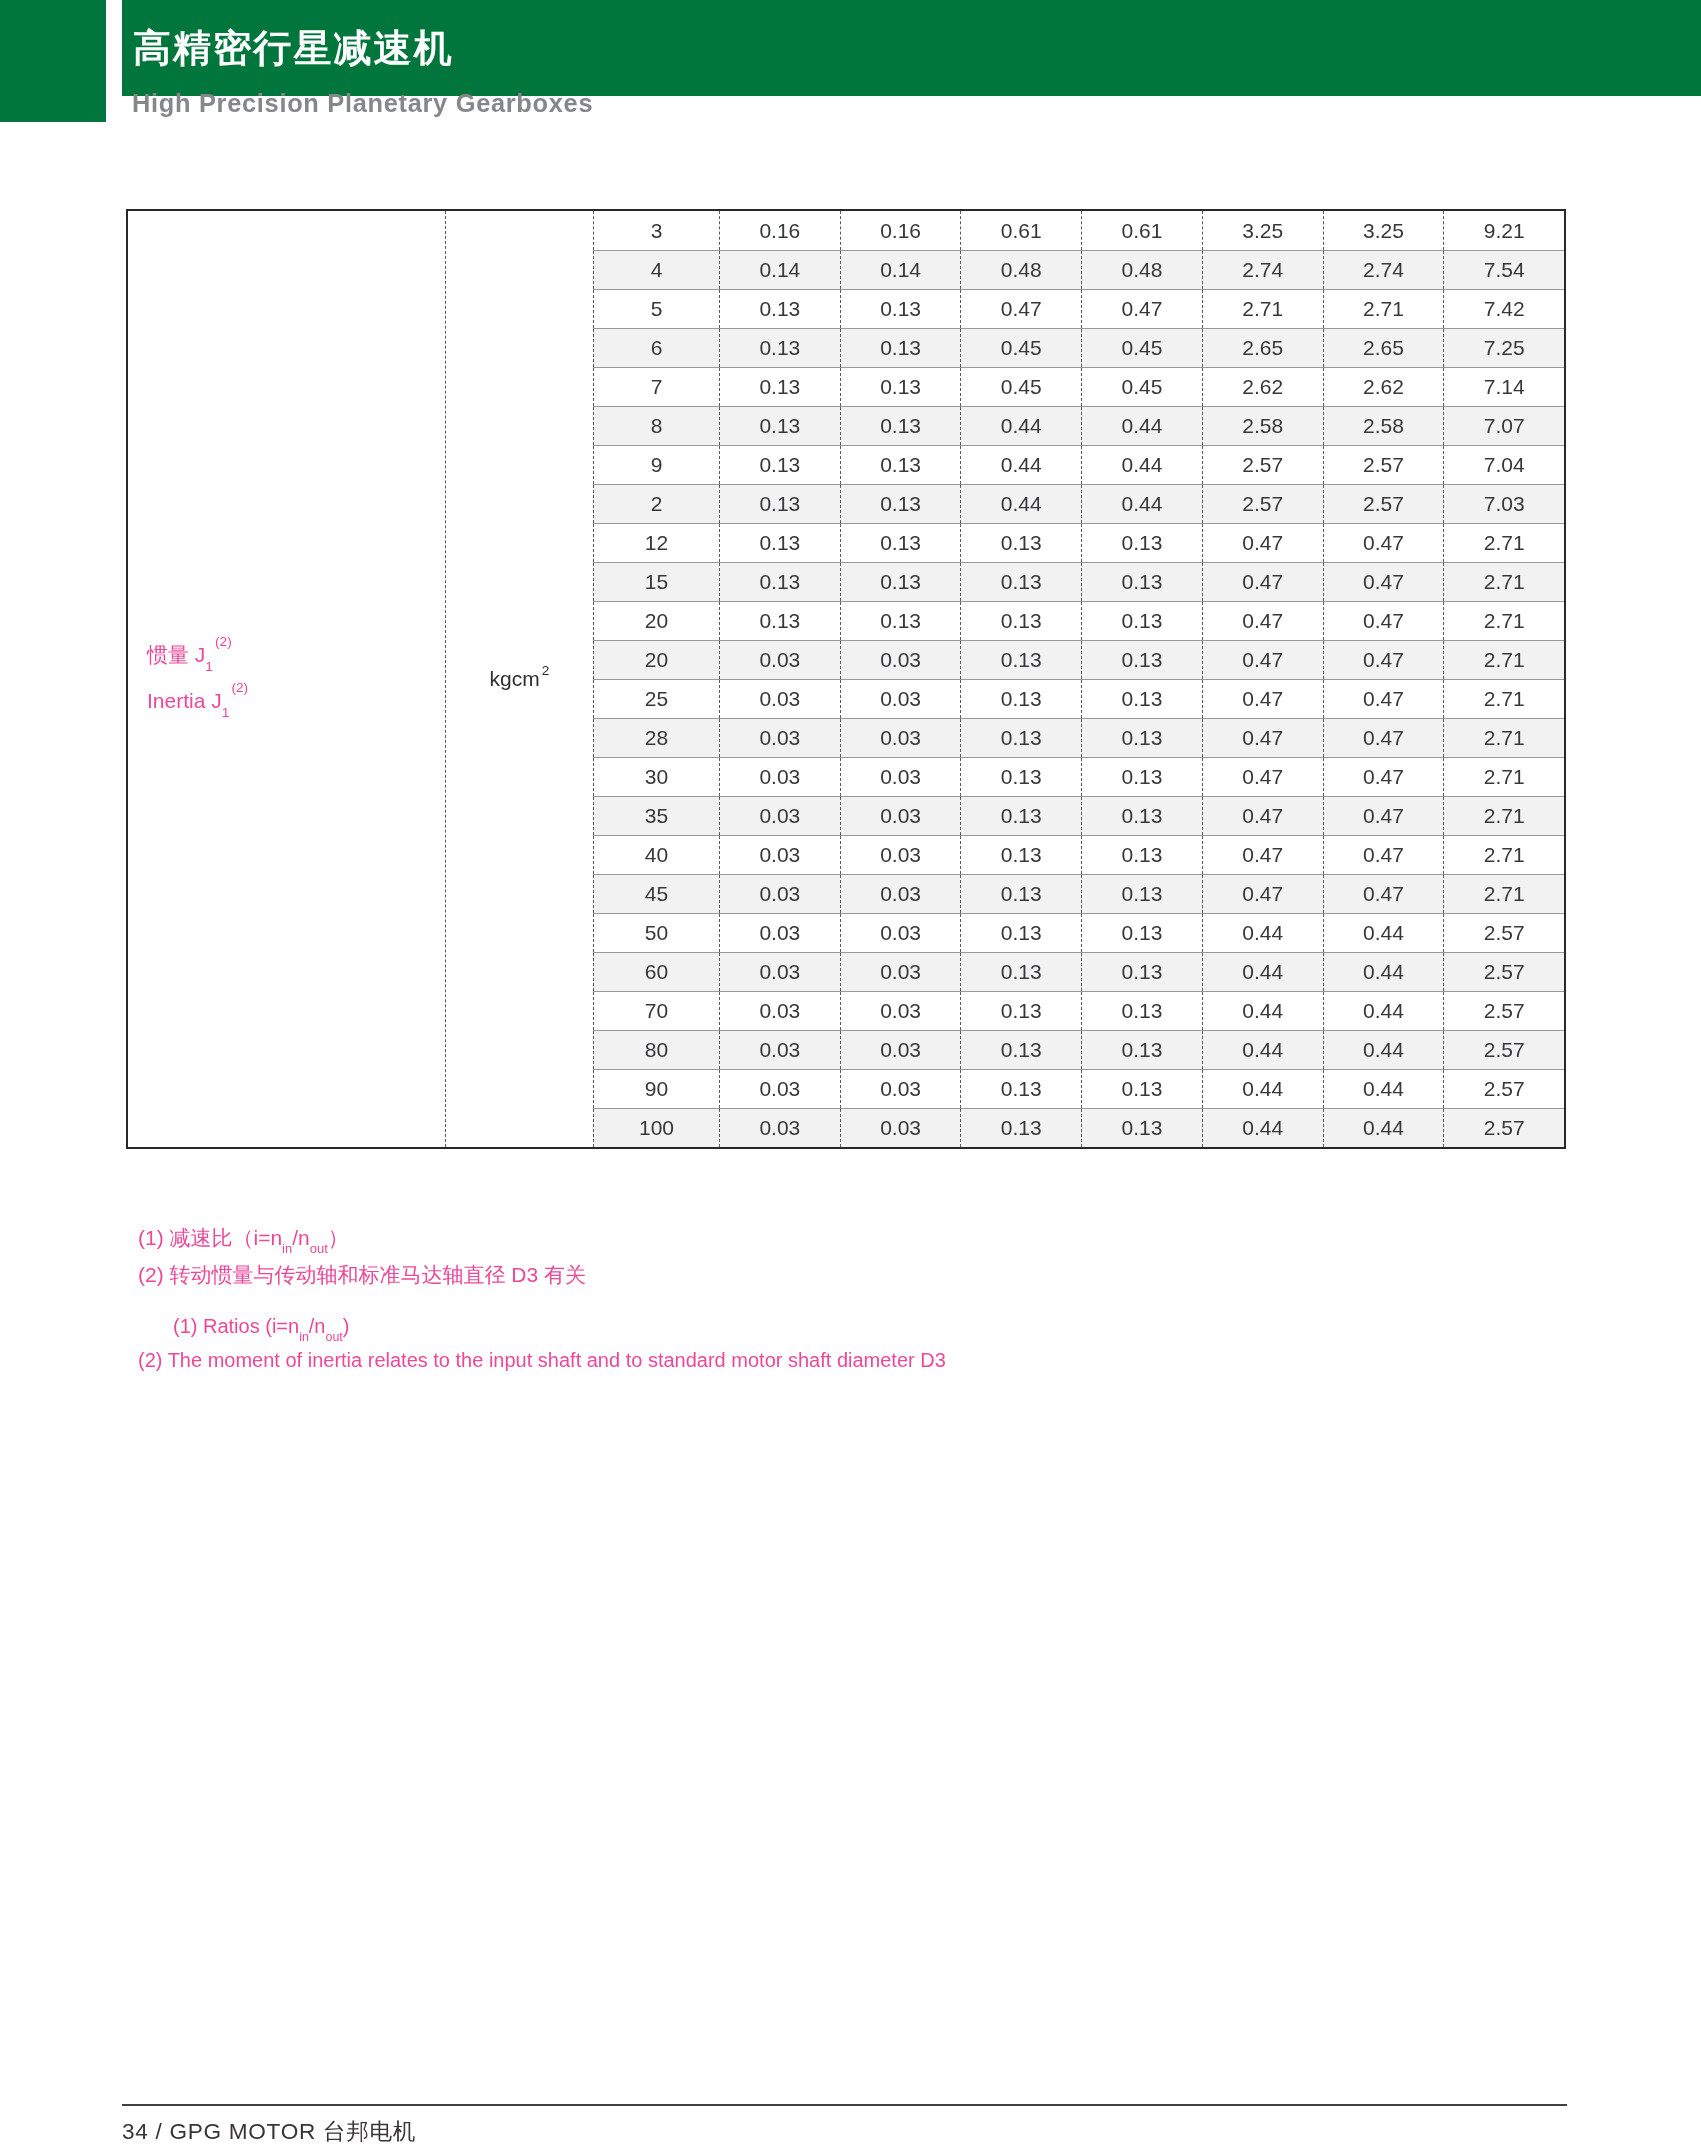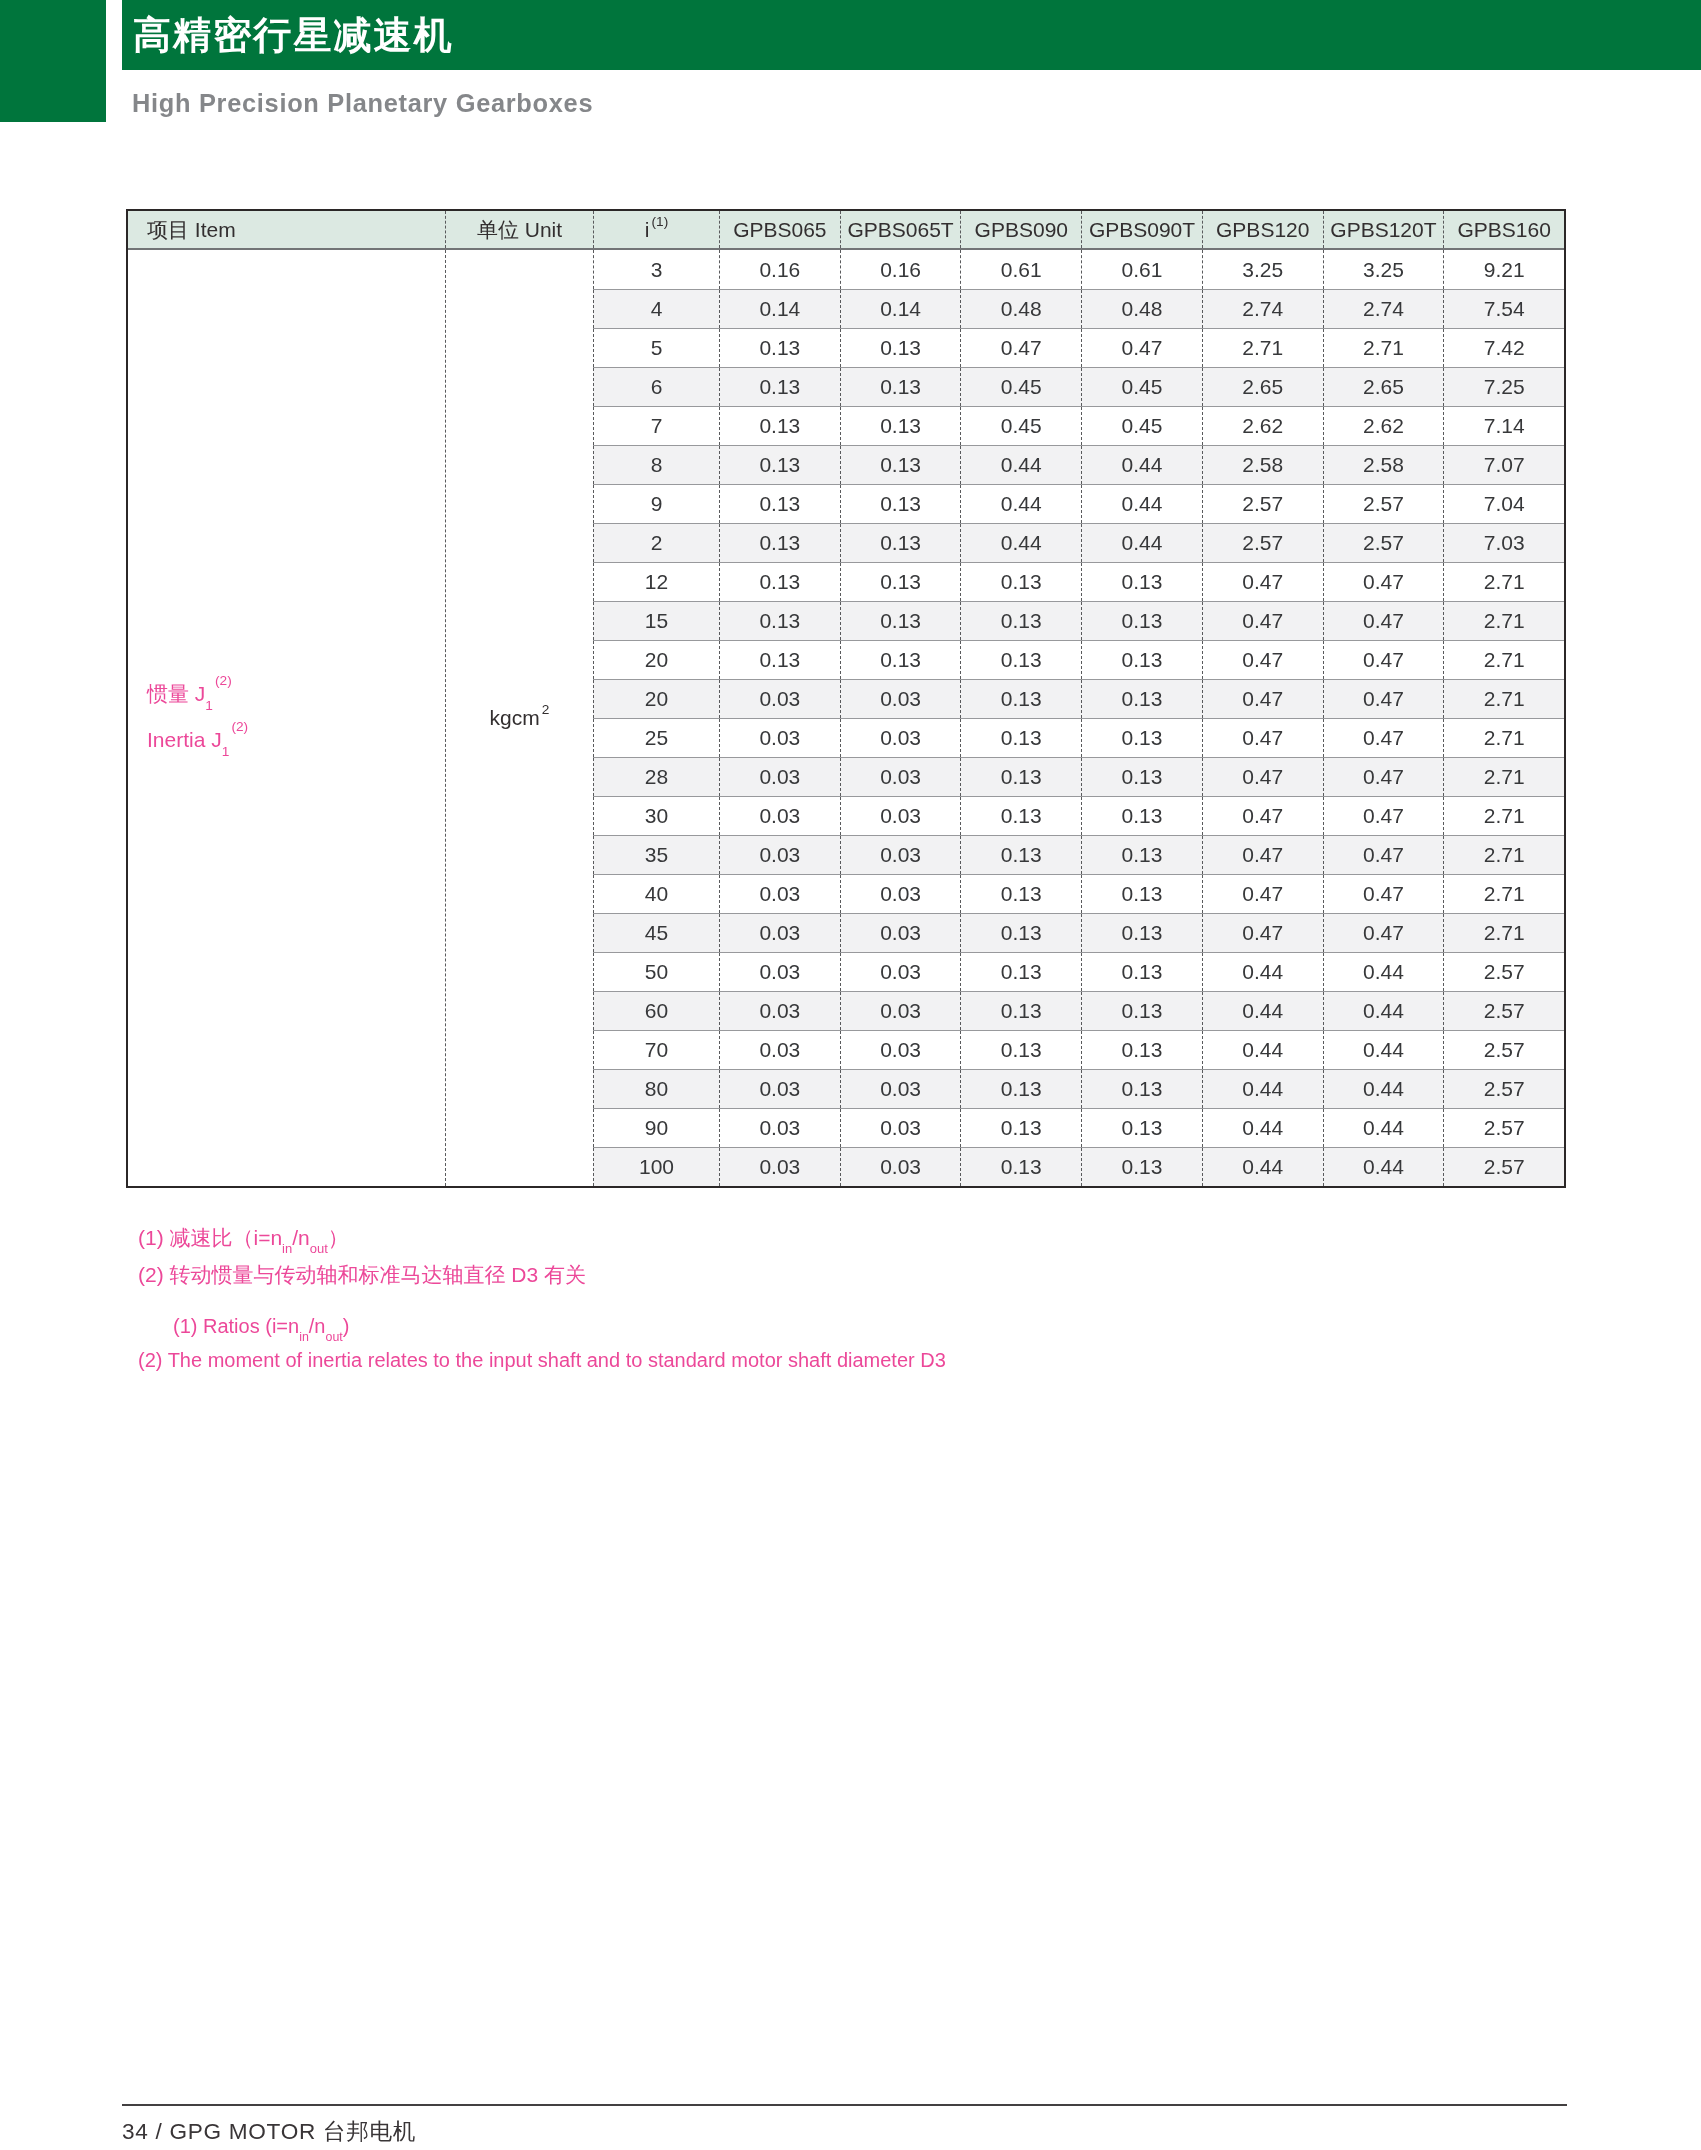--- a/index.html
+++ b/index.html
@@ -2,21 +2,21 @@
 <html style="--accent: #00753c; --header_bg: #dce9e2; --alt_row: #f2f2f3;font-size:11px"><head>
 <meta charset="utf-8">
 <style>
   html,body { margin:0; padding:0; background:#ffffff; }
   .page {
     position:relative; width:1702px; height:2151px; background:#ffffff;
     font-family:"Liberation Sans","DejaVu Sans",sans-serif; color:#2e2a2b; overflow:hidden;
   }
   
   .left-stripe { position:absolute; left:0; top:0; width:106px; height:122px; background:var(--accent,#00753c); }
-  .header-bar  { position:absolute; left:122px; top:0; width:1580px; height:70px; background:var(--accent,#00753c);
+  .header-bar  { position:absolute; left:122px; top:0; width:1580px; height:96px; background:var(--accent,#00753c);
                  display:flex; align-items:center; }
   .header-title{ color:#ffffff; font-size:38px; font-weight:bold; padding-left:11px; letter-spacing:2.1px; }
   .subtitle    { position:absolute; left:132px; top:89px; font-size:25.4px; font-weight:bold; color:#85878a; letter-spacing:0.7px; }
   .section-title { position:absolute; left:126px; top:156px; font-size:29px; font-weight:bold; color:#231f20; letter-spacing:0.7px; }
   .section-title .st-en { margin-left:6.9px; }
 
   
   .ttable { position:absolute; left:126px; top:209px; width:1440px; box-sizing:border-box;
             border:2.1px solid #2b2727; border-top-width:2.7px; border-bottom-width:2.7px; }
   .thead  { display:flex; height:39px; background:var(--header_bg,#dce9e2); border-bottom:2.1px solid #727476; box-sizing:border-box; }
@@ -62,36 +62,20 @@
   <div class="left-stripe"></div>
 
   <div class="header-bar">
     <div class="header-title">高精密行星减速机</div>
   </div>
 
   <div class="subtitle">High Precision Planetary Gearboxes</div>
 
 
   <div class="ttable">
-    <div class="thead">
-      <div class="hcell c-item">项目 Item</div>
-      <div class="hcell c-unit">单位 Unit</div>
-      <div class="hcell c-i">
-        <span>i</span>
-          <sup class="s">(1)</sup>
-      </div>
-
-    <div class="hcell c-model">GPBS065</div>
-        <div class="hcell c-model">GPBS065T</div>
-        <div class="hcell c-model">GPBS090</div>
-        <div class="hcell c-model">GPBS090T</div>
-        <div class="hcell c-model">GPBS120</div>
-        <div class="hcell c-model">GPBS120T</div>
-        <div class="hcell c-model">GPBS160</div>
-      </div>
     <div class="tbody">
       <div class="cell-item">
         <div class="item-line">
           <span>惯量 J</span><sub class="b">1</sub><sup class="s">(2)</sup>
         </div>
         <div class="item-line">
           <span>Inertia J</span><sub class="b">1</sub><sup class="s">(2)</sup>
         </div>
       </div>
       <div class="cell-unit">

